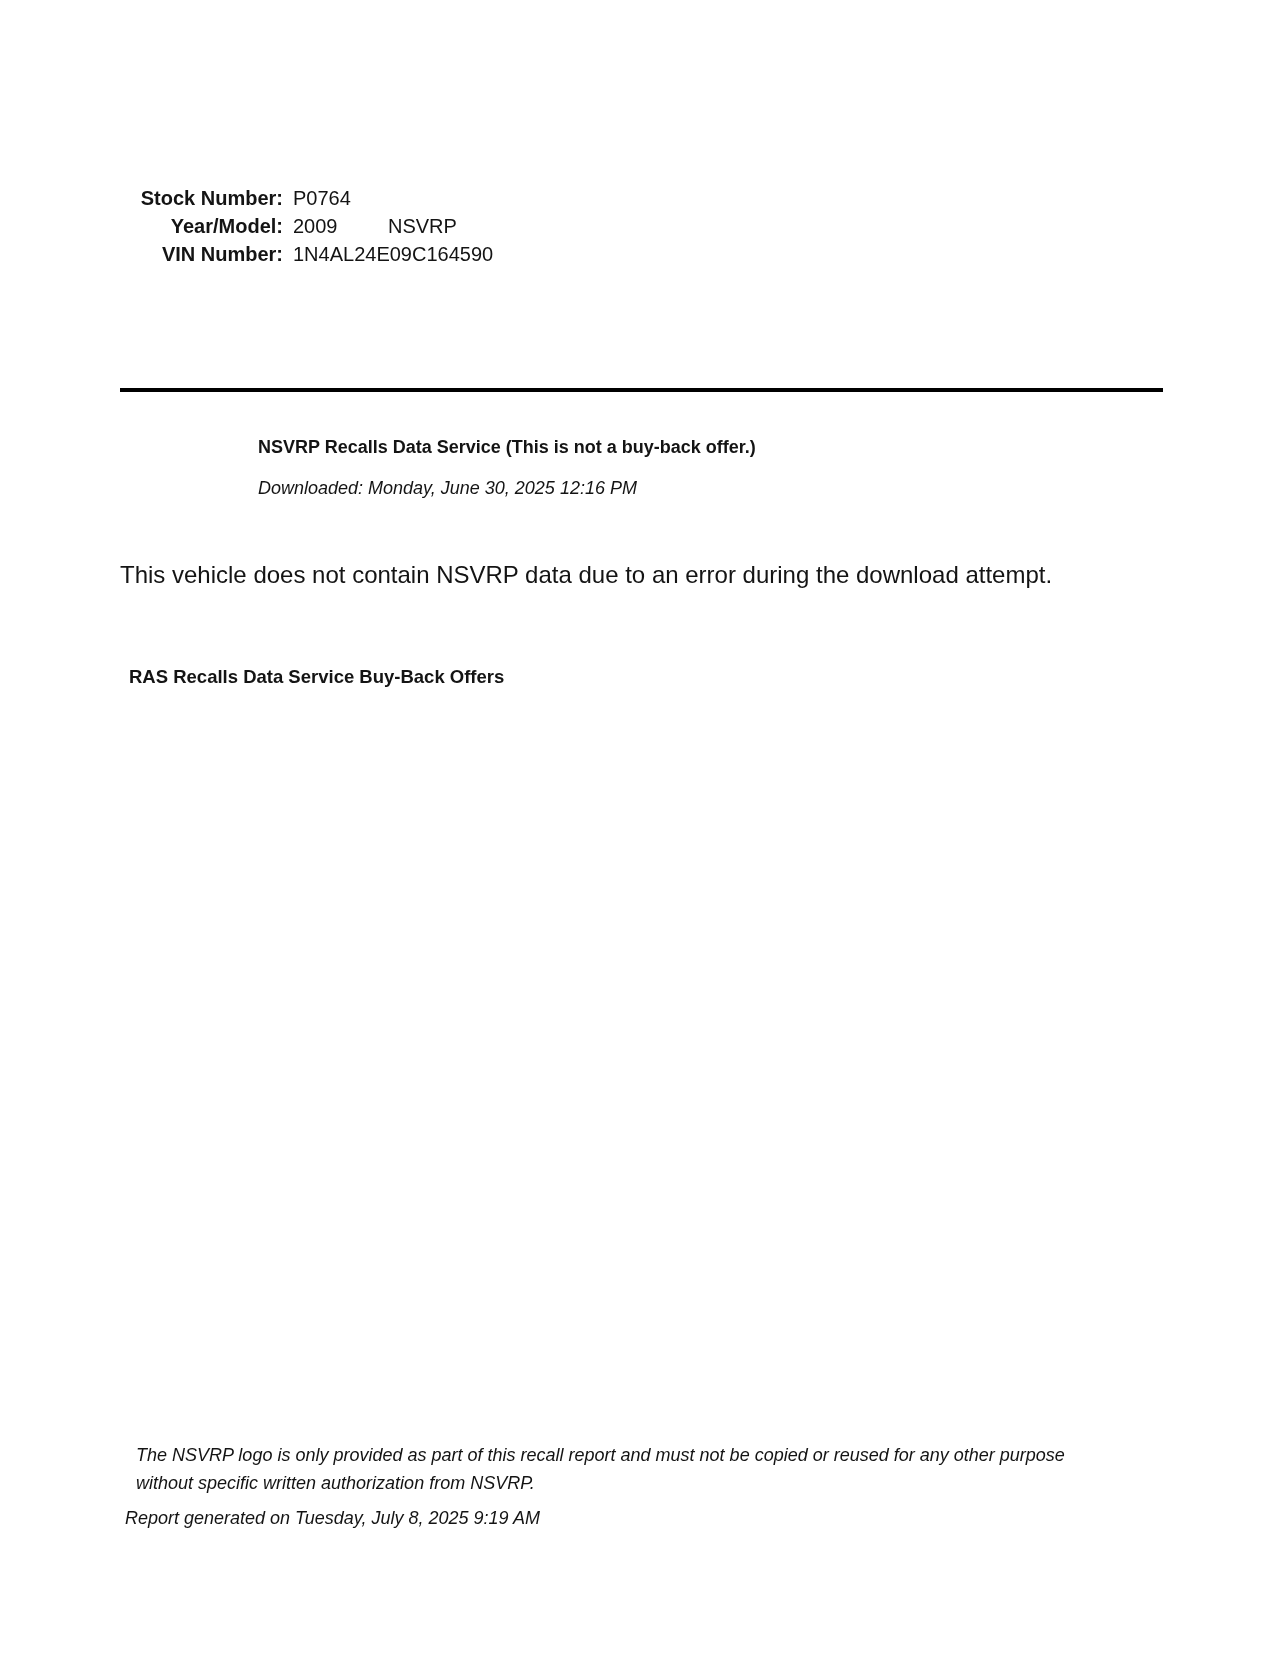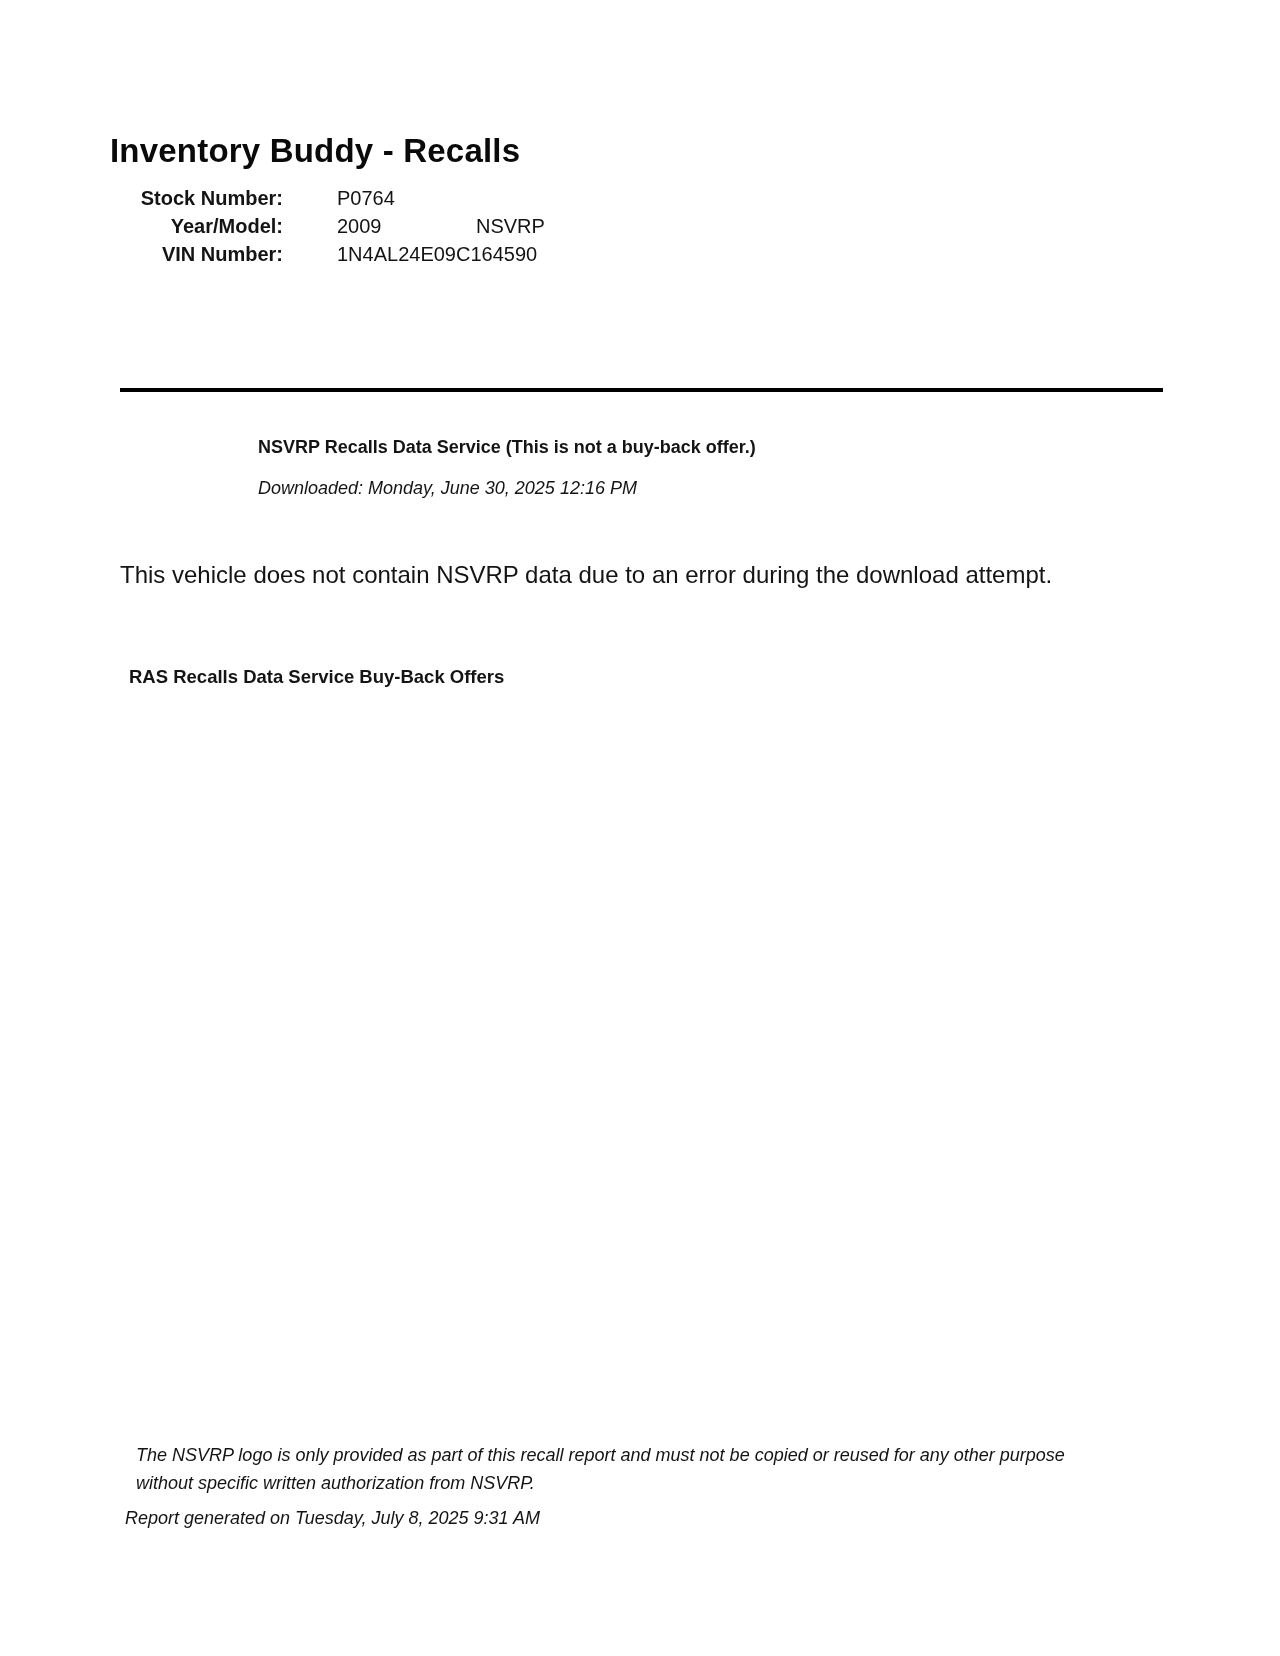--- a/index.html
+++ b/index.html
@@ -30,21 +30,20 @@
   .vehicle-info {
     position: absolute;
     left: 110px;
     top: 184px;
     font-size: 20px;
     line-height: 28px;
   }
   .vehicle-row {
     display: flex;
     align-items: flex-end;
-    gap: 44px;
   }
   .vehicle-label {
     width: 173px;
     text-align: right;
     font-weight: bold;
     white-space: nowrap;
   }
   .vehicle-val1 {
     margin-left: 10px;
     min-width: 95px;
@@ -115,21 +114,20 @@
     font-size: 18px;
     font-style: italic;
     white-space: nowrap;
   }
 </style>
 </head>
 <body>
 
 <div class="page">
 
-  <h1 class="title">Inventory Buddy - Recalls</h1>
 
   <div class="vehicle-info">
     <div class="vehicle-row">
       <span class="vehicle-label">Stock Number:</span>
       <span class="vehicle-val1">P0764</span>
       <span class="vehicle-val2"></span>
     </div>
     <div class="vehicle-row">
       <span class="vehicle-label">Year/Model:</span>
       <span class="vehicle-val1">2009</span>
@@ -148,15 +146,15 @@
 
   <div class="downloaded-line">Downloaded: Monday, June 30, 2025 12:16 PM</div>
 
   <div class="nsvrp-message">This vehicle does not contain NSVRP data due to an error during the download attempt.</div>
 
   <div class="ras-heading">RAS Recalls Data Service Buy-Back Offers</div>
 
 
   <div class="footer-disclaimer">The NSVRP logo is only provided as part of this recall report and must not be copied or reused for any other purpose without specific written authorization from NSVRP.</div>
 
-  <div class="footer-generated">Report generated on Tuesday, July 8, 2025 9:31 AM</div>
+  <div class="footer-generated">Report generated on Tuesday, July 8, 2025 9:19 AM</div>
 
 </div>
 
 </body></html>

